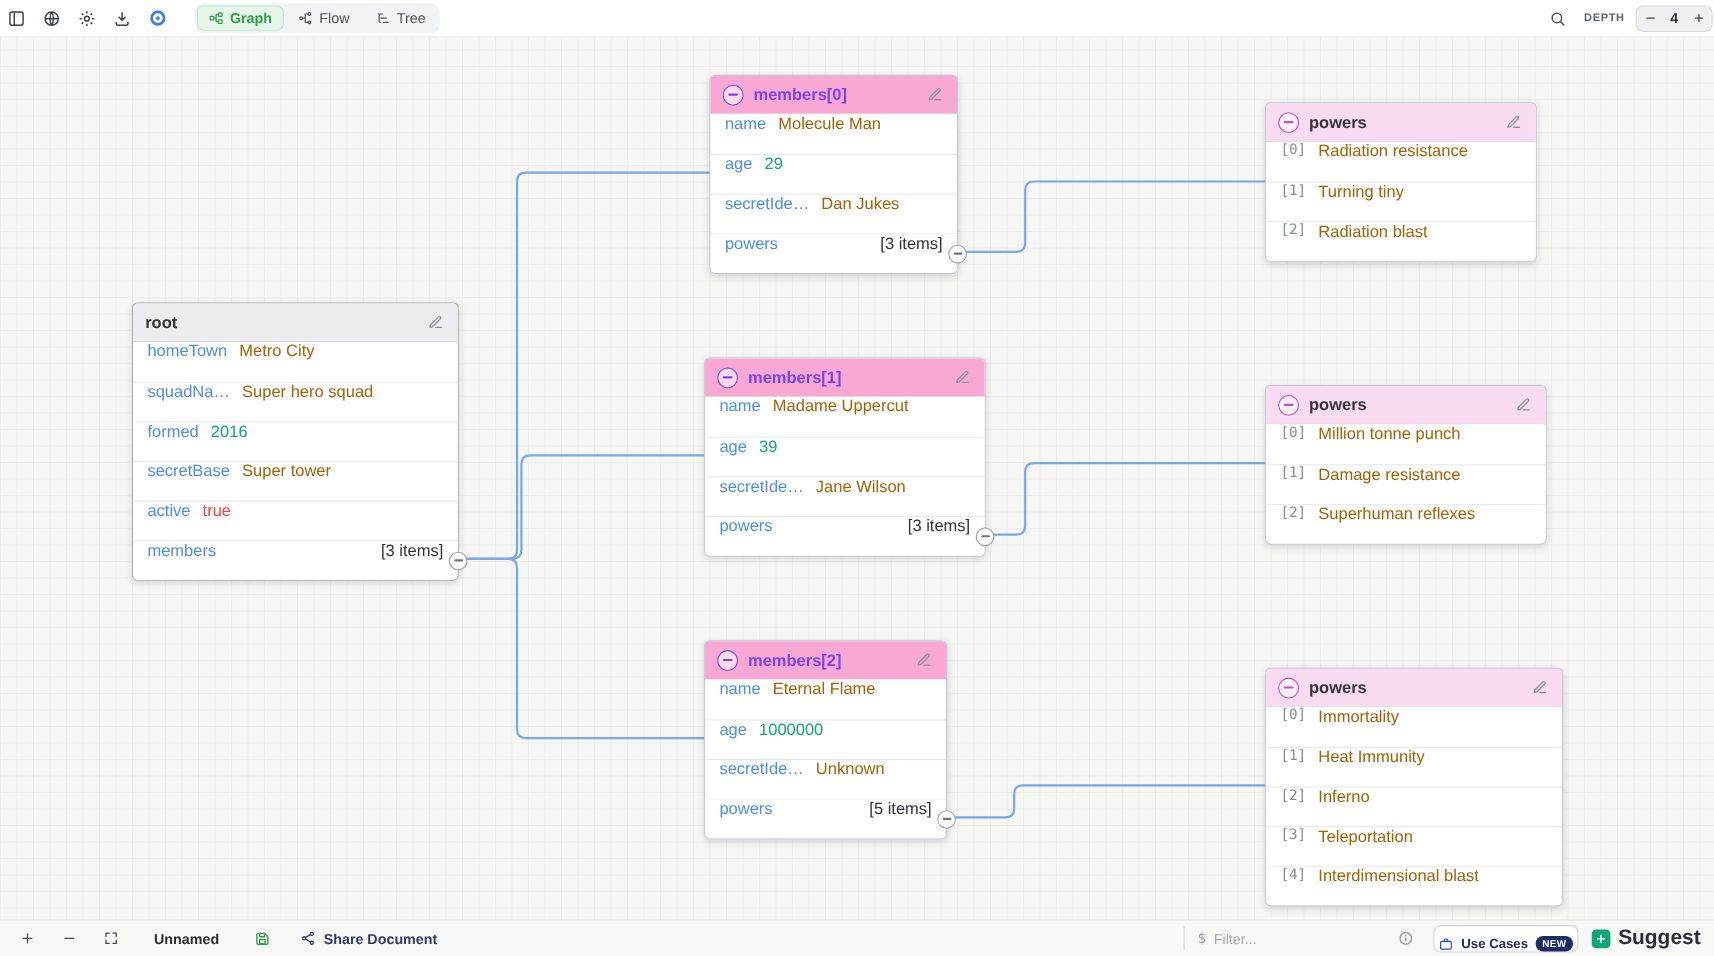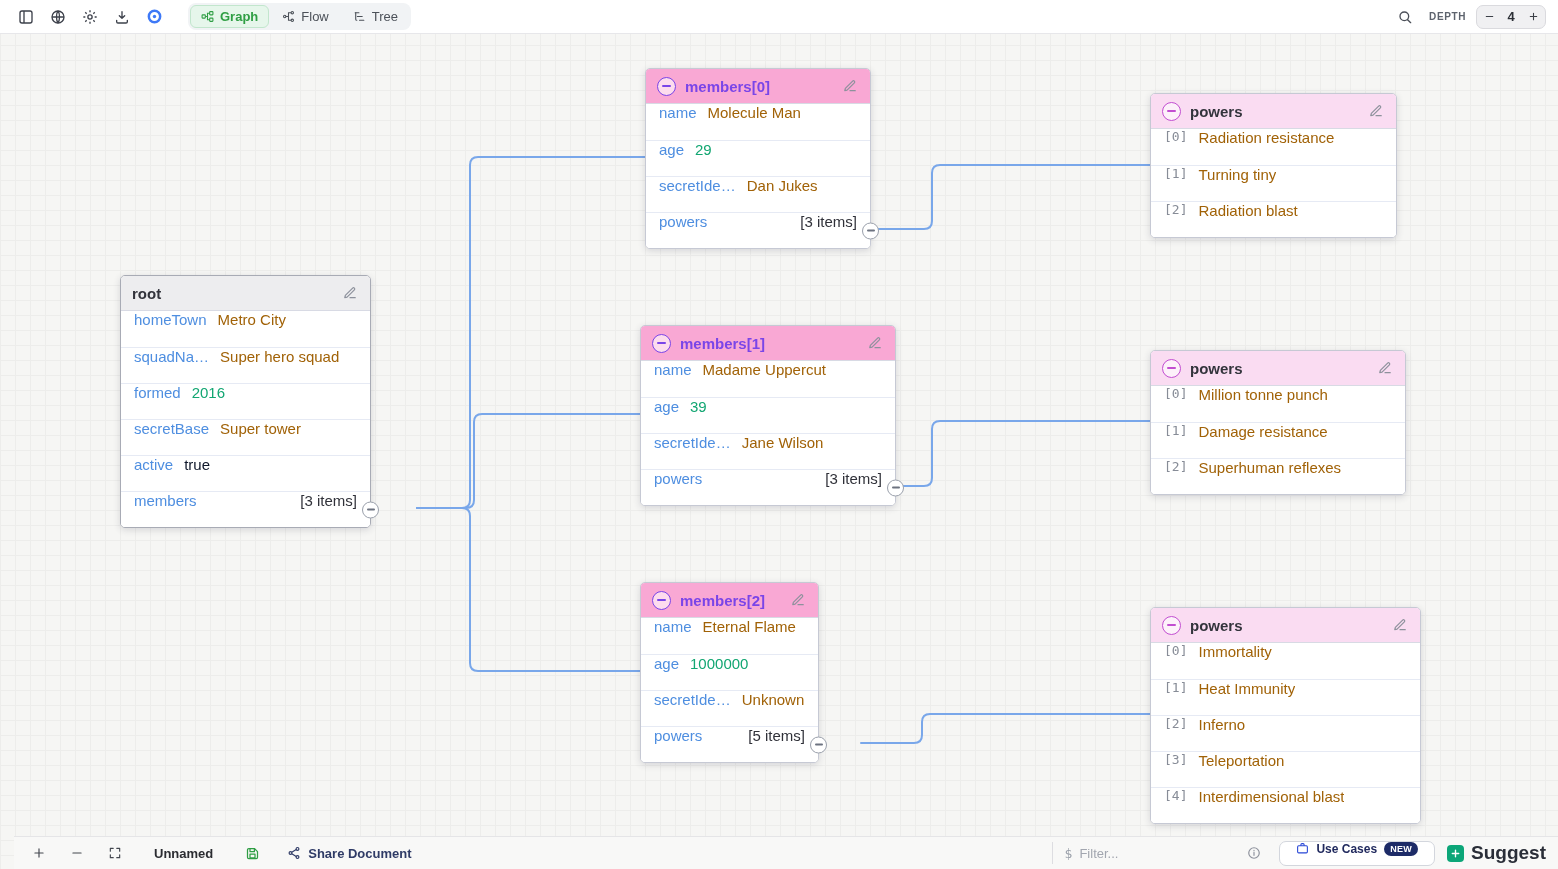--- a/index.html
+++ b/index.html
@@ -8,21 +8,21 @@
 
   
   .canvas{position:absolute;inset:0;background-color:#f6f6f4;
     background-image:linear-gradient(#ededeb 1px,transparent 1px),linear-gradient(90deg,#ededeb 1px,transparent 1px);
     background-size:15px 15px;}
   .edges{position:absolute;inset:0;z-index:1;pointer-events:none}
   .edges path{fill:none;stroke:#79a7ea;stroke-width:2;stroke-linecap:round}
 
   
   .topbar{position:absolute;top:0;left:0;right:0;height:34px;background:#ffffff;border-bottom:1px solid #e7e7ea;
-    display:flex;align-items:center;padding:0 12px;gap:4px;z-index:10}
+    display:flex;align-items:center;padding:0 1px;gap:4px;z-index:10}
   .icon-btn{width:28px;height:26px;display:flex;align-items:center;justify-content:center;border:none;background:transparent;
     border-radius:6px;cursor:pointer;color:#43474f}
   .tab-group{display:flex;align-items:center;gap:2px;background:#f1f3f5;border-radius:8px;padding:2px;margin-left:16px}
   .tab{display:flex;align-items:center;gap:6px;padding:3px 10px;border-radius:6px;font-size:13px;color:#4c5159;
     border:1px solid transparent;background:transparent;cursor:pointer;font-family:"Liberation Sans",sans-serif}
   .tab.active{background:#e6f6eb;color:#2f9e44;border-color:#c2e6cd;font-weight:bold}
   .topbar-right{margin-left:auto;display:flex;align-items:center;gap:10px}
   .depth-label{font-size:10px;font-weight:bold;letter-spacing:.6px;color:#5d636d}
   .depth-pill{display:flex;align-items:center;background:#f0f0f2;border:1px solid #dadade;border-radius:7px;height:24px;overflow:hidden}
   .depth-btn{width:24px;height:100%;display:flex;align-items:center;justify-content:center;border:none;background:transparent;cursor:pointer;color:#3c4048}
@@ -43,63 +43,63 @@
   .header-member .hdr-collapse{color:#7a45e8}
   .header-powers .hdr-collapse{color:#c24ed1}
   .minus-bar{width:9px;height:2px;background:currentColor;border-radius:1px;display:block}
   .row{height:36px;display:flex;align-items:flex-start;padding:0 13px;font-size:15px;position:relative;background:#fff}
   .row + .row{border-top:1px solid #e6eaf4}
   .row:last-child{border-radius:0 0 4px 4px}
   .k{color:#4e8ee0;white-space:nowrap;overflow:hidden;flex:0 0 auto;max-width:108px}
   .k-index{font-family:"DejaVu Sans Mono",monospace;font-size:13px;color:#878c97;max-width:none}
   .v{margin-left:11px;color:#a16207;white-space:nowrap;overflow:hidden;text-overflow:ellipsis}
   .v-num{color:#12a672}
-  .v-bool{color:#0f172a}
+  .v-bool{color:#ef4444}
   .row-between{justify-content:space-between}
   .row-between .v{margin-left:0;color:#303139}
   .edge-collapse{position:absolute;right:-9px;top:50%;transform:translateY(-50%);width:17px;height:17px;border-radius:50%;
     border:1.4px solid #9aa0ab;background:#fff;display:flex;align-items:center;justify-content:center;cursor:pointer;z-index:3}
   .edge-collapse .minus-bar{width:8px;height:1.6px;background:#6d7380}
 
   
-  .bottombar{position:absolute;left:14px;right:0;bottom:0;height:33px;background:#f8f8f7;border-top:1px solid #e5e5e7;
+  .bottombar{position:absolute;left:0;right:0;bottom:0;height:33px;background:#f8f8f7;border-top:1px solid #e5e5e7;
     display:flex;align-items:center;padding:0 12px;gap:12px;z-index:10}
   .bb-icon{width:26px;height:24px;display:flex;align-items:center;justify-content:center;border:none;background:transparent;
     border-radius:5px;cursor:pointer;color:#43474f}
   .doc-name{font-size:13px;font-weight:bold;color:#2b2c31;margin:0 14px 0 14px}
   .share-btn{display:flex;align-items:flex-start;gap:7px;border:none;background:transparent;cursor:pointer;margin-left:10px;
     font-size:13px;color:#2f3b66;font-weight:bold;font-family:"Liberation Sans",sans-serif}
   .bb-right{margin-left:auto;display:flex;align-items:center;gap:12px}
   .filter-box{display:flex;align-items:center;gap:7px;border-left:1px solid #dddde1;padding-left:12px;height:22px}
   .filter-prefix{color:#9aa0aa;font-size:13px;font-family:"DejaVu Sans Mono",monospace}
   .filter-input{border:none;background:transparent;outline:none;font-size:13px;color:#3a3b42;width:150px;
     font-family:"Liberation Sans",sans-serif}
   .filter-input::placeholder{color:#a2a6af}
-  .usecases-btn{display:flex;align-items:flex-start;gap:7px;background:#fff;border:1px solid #d3d6dd;border-radius:7px;
-    height:25px;padding:0 16px;cursor:pointer;font-family:"Liberation Sans",sans-serif}
+  .usecases-btn{display:flex;align-items:flex-end;gap:7px;background:#fff;border:1px solid #d3d6dd;border-radius:7px;
+    height:25px;padding:0 4px;cursor:pointer;font-family:"Liberation Sans",sans-serif}
   .usecases-label{font-size:12px;font-weight:bold;color:#212a5e}
   .new-badge{background:#1d2b67;color:#fff;font-size:9px;font-weight:bold;padding:2px 6px;border-radius:9px;letter-spacing:.3px}
   .suggest-btn{display:flex;align-items:center;gap:7px;border:none;background:transparent;cursor:pointer;
     font-size:19px;font-weight:bold;color:#2a2e38;font-family:"Liberation Sans",sans-serif}
   .suggest-icon{width:17px;height:17px;background:#0ca678;border-radius:4px;display:flex;align-items:center;justify-content:center}
 </style>
 </head>
 <body>
 
 <div class="canvas">
   <svg class="edges" width="1558" height="869" viewBox="0 0 1558 869">
     <path d="M417,508 L462,508 Q470,508 470,500 L470,165 Q470,157 478,157 L645,157"></path>
     <path d="M417,508 L466,508 Q474,508 474,500 L474,422 Q474,414 482,414 L640,414"></path>
     <path d="M417,508 L462,508 Q470,508 470,516 L470,663 Q470,671 478,671 L640,671"></path>
     <path d="M871,229 L924,229 Q932,229 932,221 L932,173 Q932,165 940,165 L1150,165"></path>
     <path d="M896,486 L924,486 Q932,486 932,478 L932,429 Q932,421 940,421 L1150,421"></path>
     <path d="M861,743 L914,743 Q922,743 922,735 L922,722 Q922,714 930,714 L1150,714"></path>
   </svg>
 
-  <div class="node" style="left:120px;top:275px;width:251px;border-color:#a8abb5">
+  <div class="node" style="left:120px;top:275px;width:297px;border-color:#a8abb5">
     <div class="node-header header-root">
       <span class="node-title">root</span>
       <button class="edit-btn">
         <svg width="14" height="14" viewBox="0 0 24 24" fill="none" stroke="#8d919c" stroke-width="2" stroke-linecap="round" stroke-linejoin="round">
             <path d="M12 20h9"></path>
             <path d="M16.5 3.5a2.1 2.1 0 0 1 3 3L7 19l-4 1 1-4L16.5 3.5z"></path>
           </svg>
       </button>
     </div>
     <div class="row">
@@ -192,21 +192,21 @@
     </div>
     <div class="row row-between">
       <span class="k">powers</span>
       <span class="v">[3 items]</span>
       <button class="edge-collapse">
           <span class="minus-bar"></span>
         </button>
     </div>
   </div>
 
-  <div class="node" style="left:640px;top:582px;width:179px">
+  <div class="node" style="left:640px;top:582px;width:221px">
     <div class="node-header header-member">
       <button class="hdr-collapse">
           <span class="minus-bar"></span>
         </button>
       <span class="node-title">members[2]</span>
       <button class="edit-btn">
         <svg width="14" height="14" viewBox="0 0 24 24" fill="none" stroke="#8d919c" stroke-width="2" stroke-linecap="round" stroke-linejoin="round">
             <path d="M12 20h9"></path>
             <path d="M16.5 3.5a2.1 2.1 0 0 1 3 3L7 19l-4 1 1-4L16.5 3.5z"></path>
           </svg>

